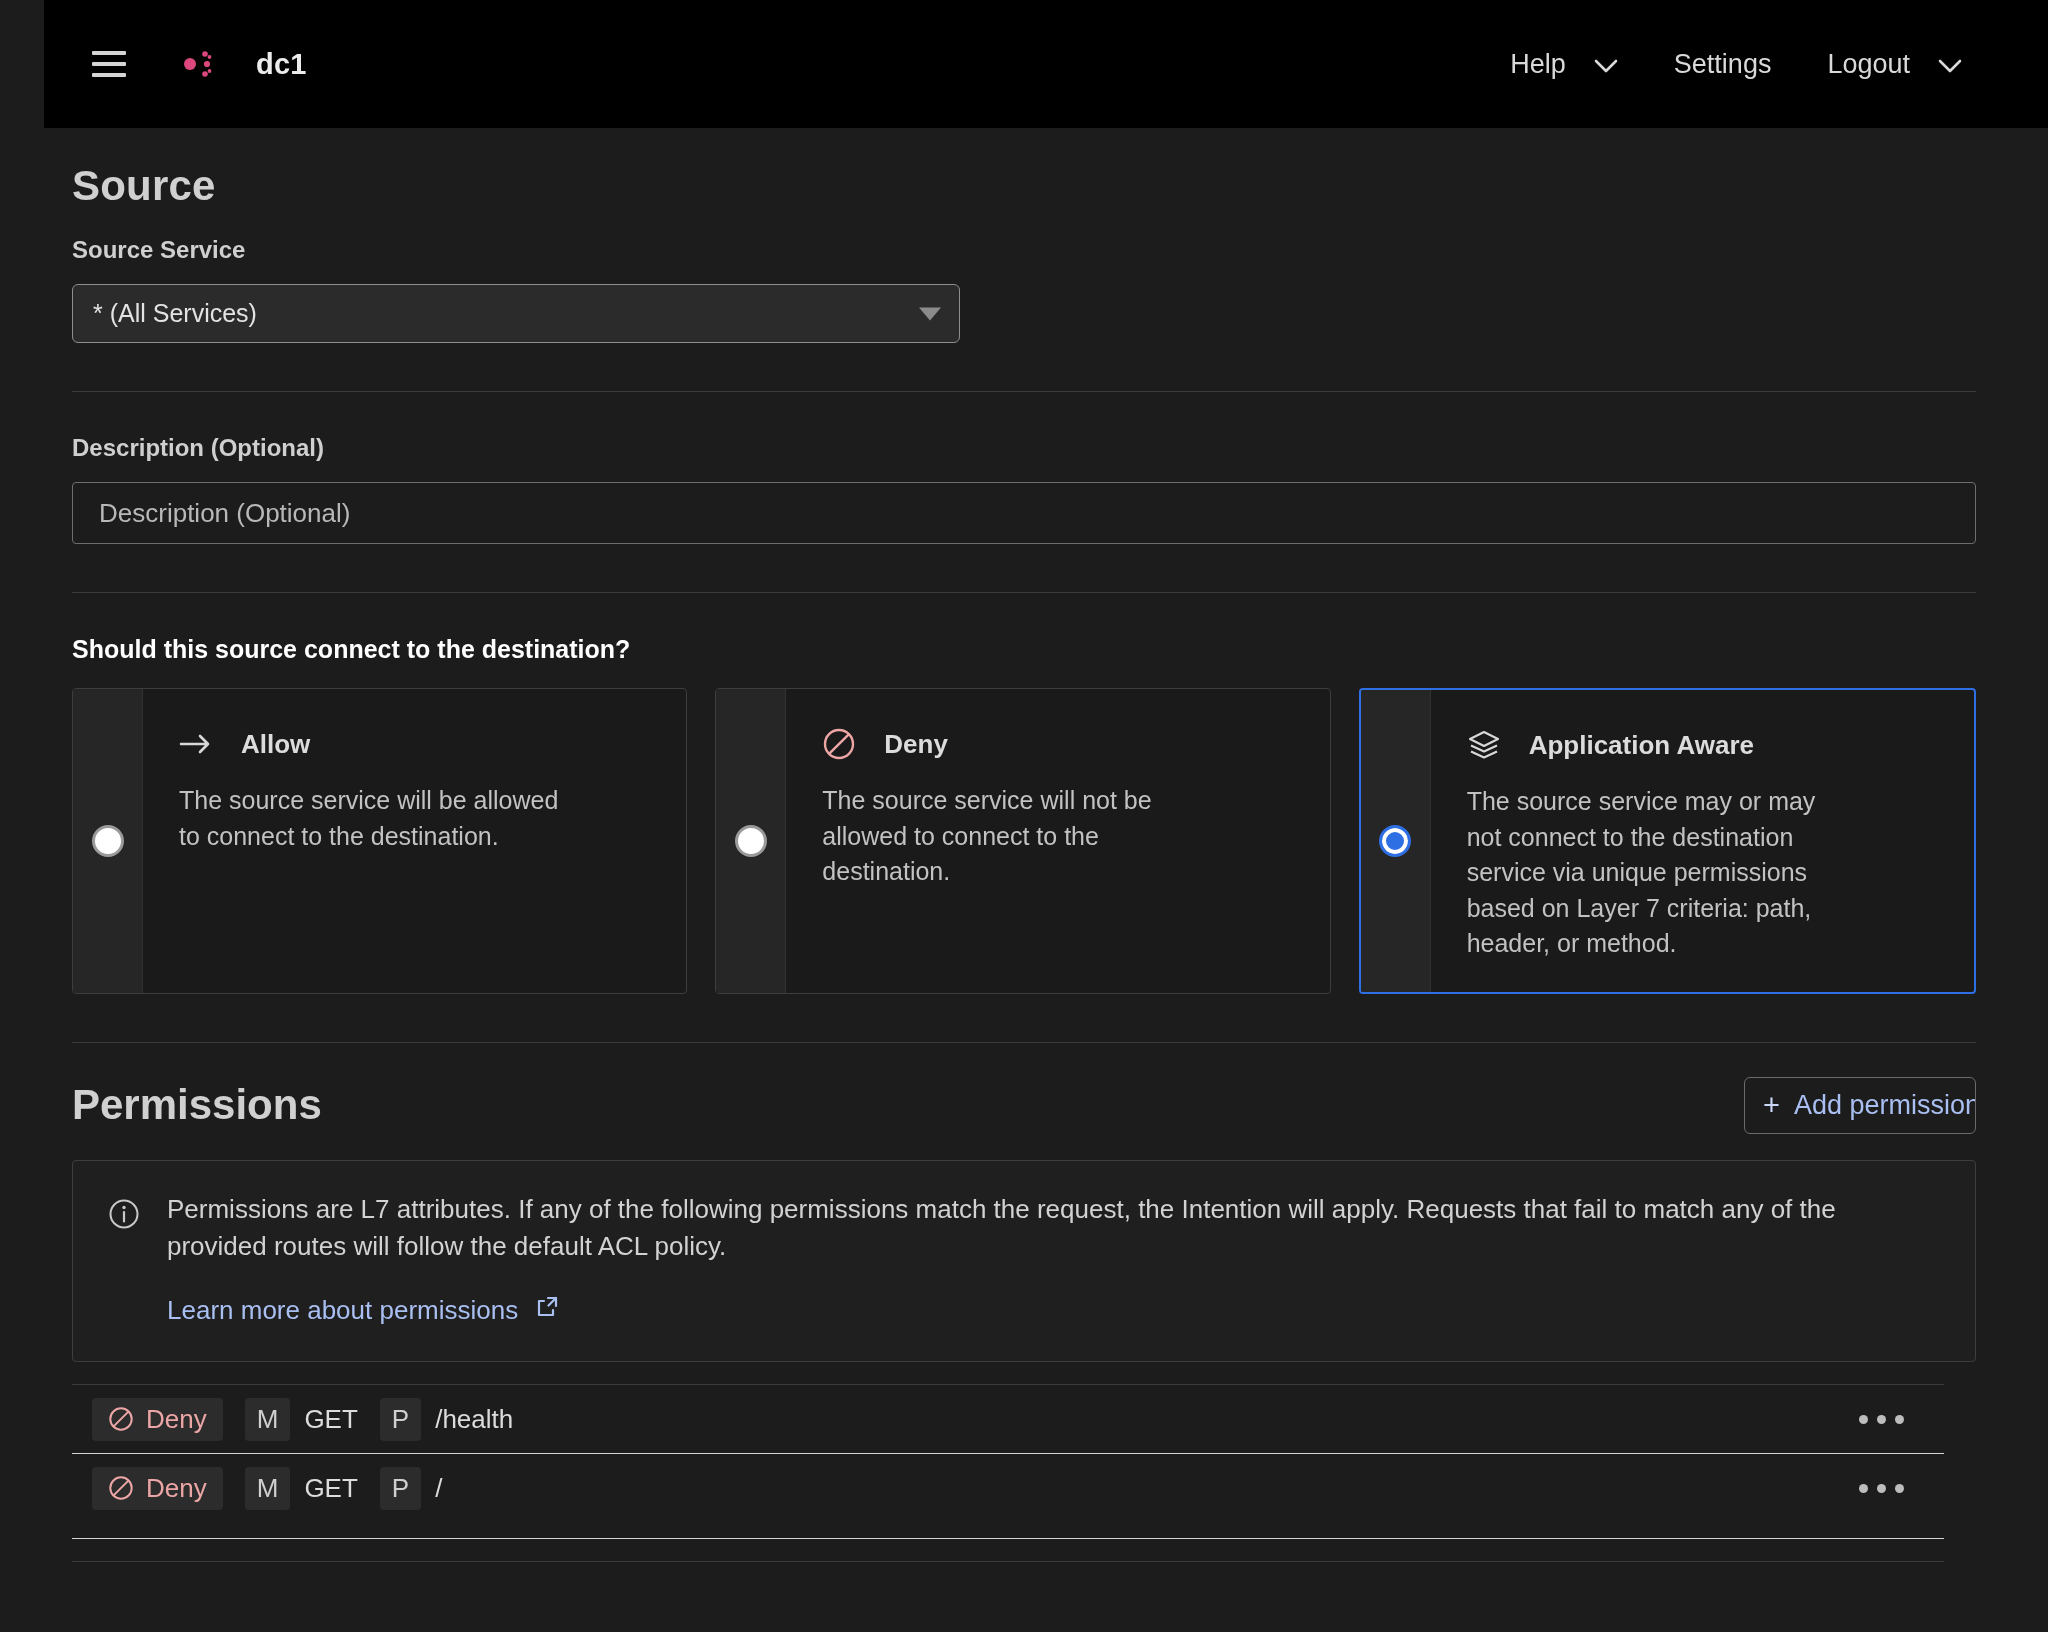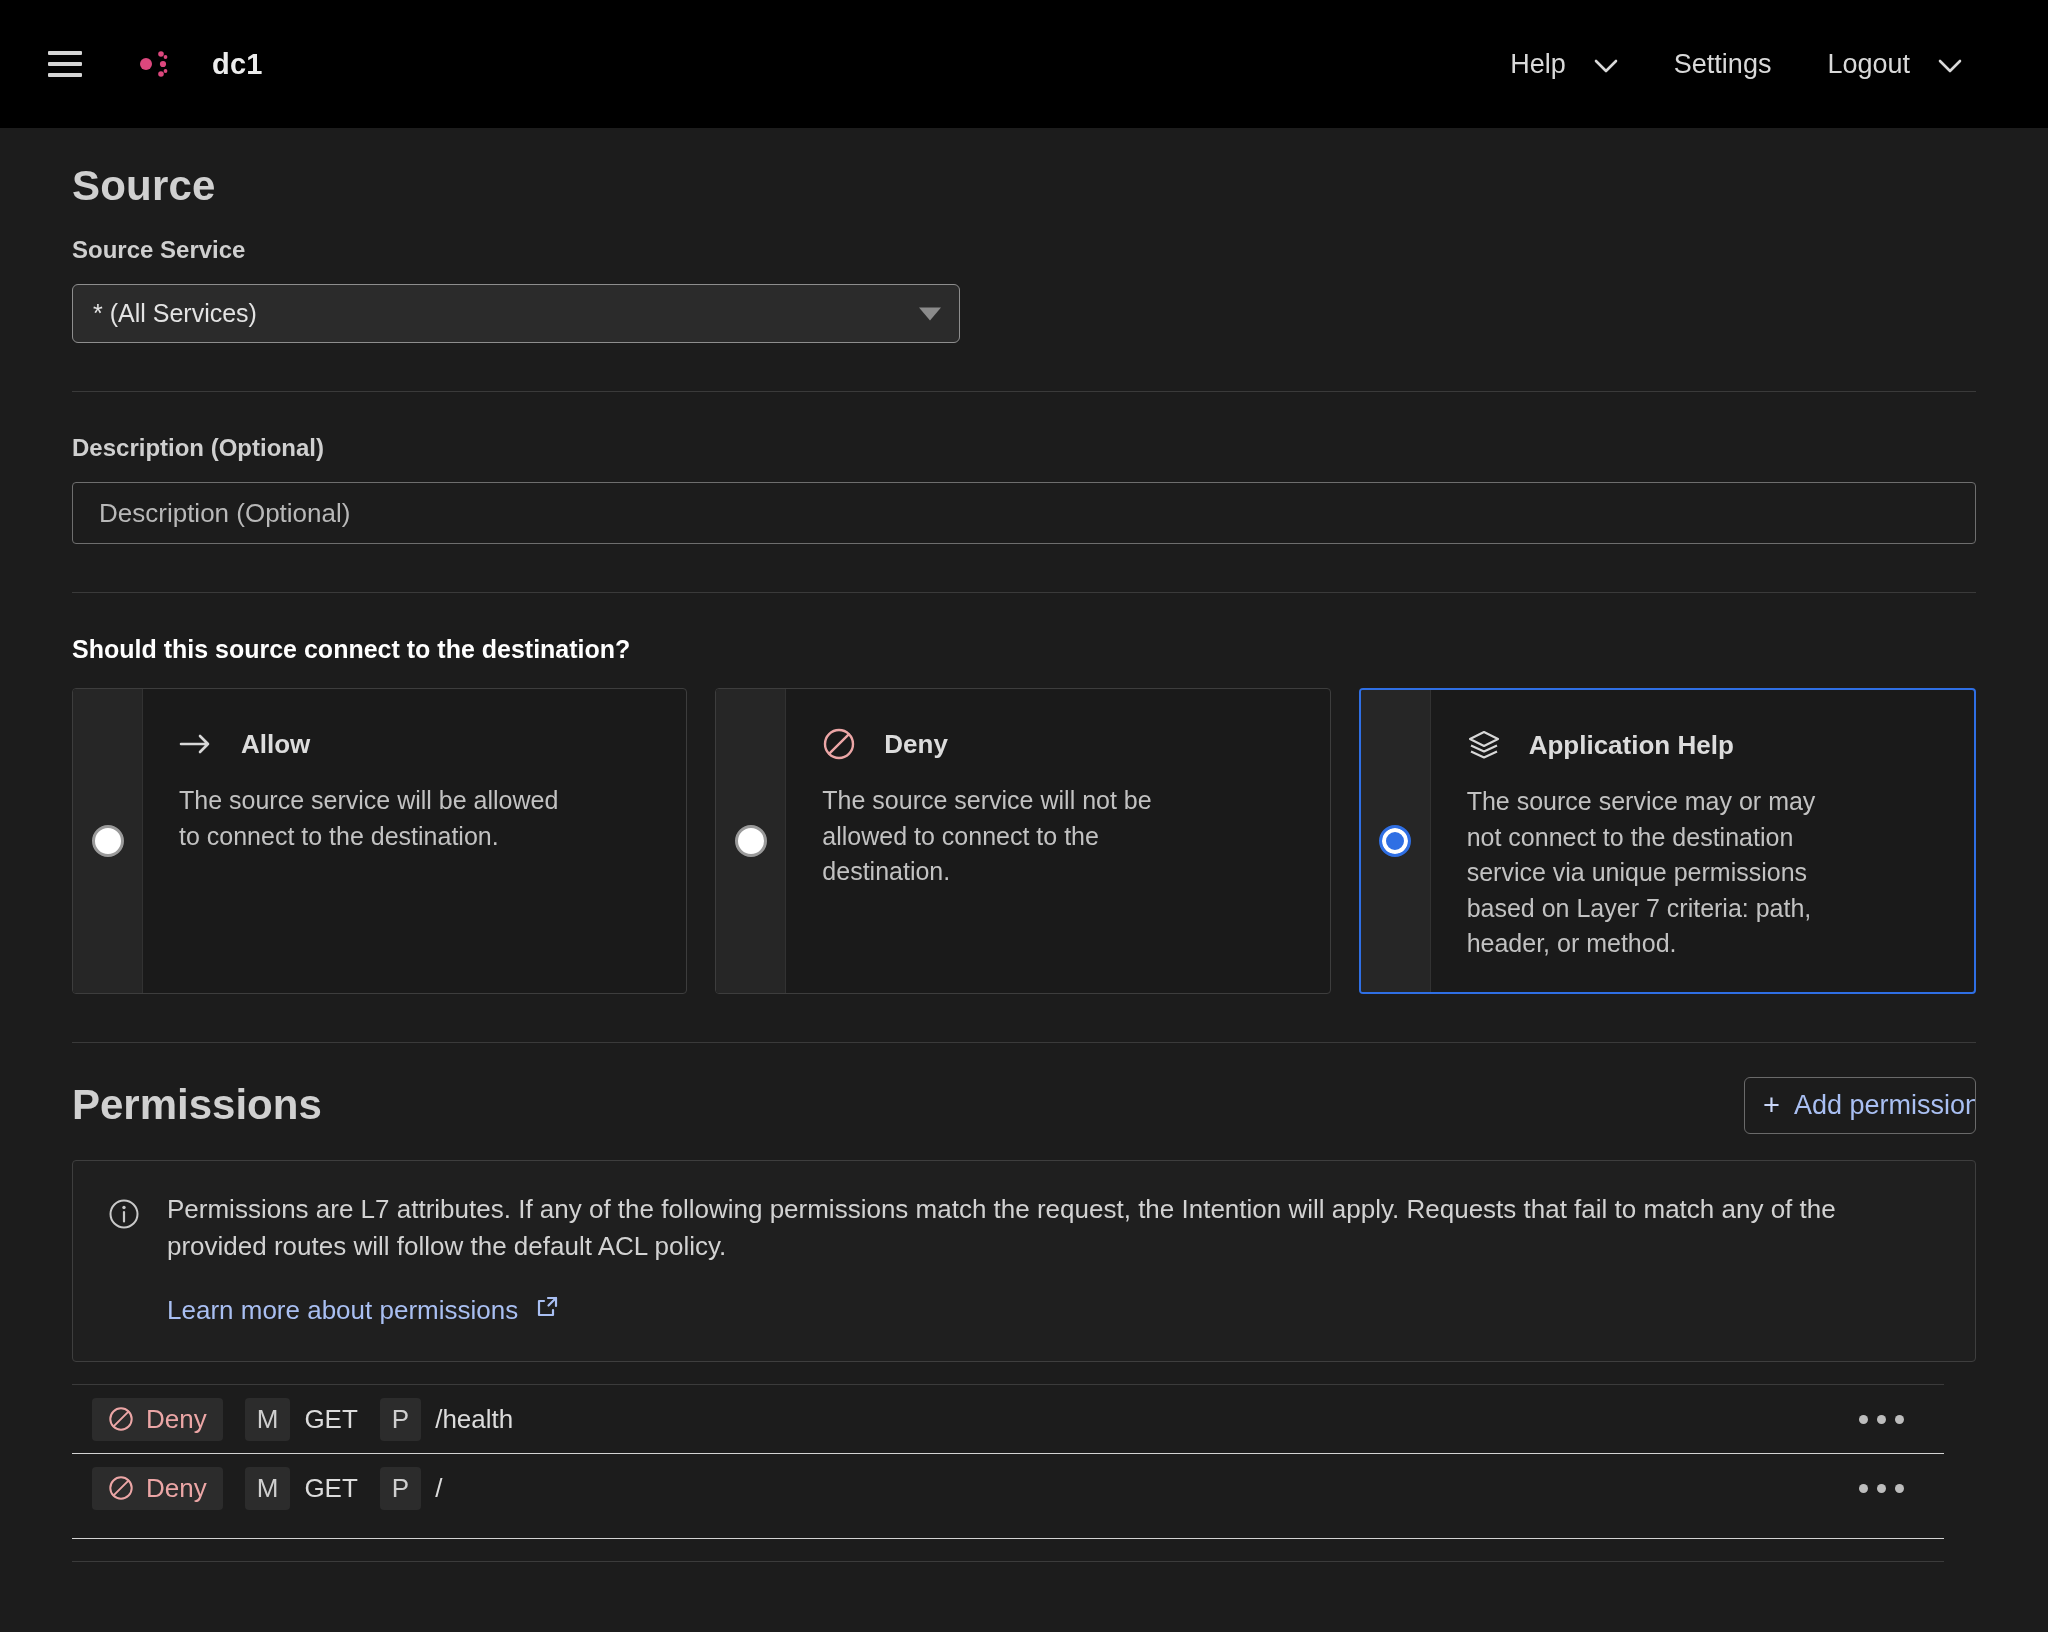--- a/index.html
+++ b/index.html
@@ -12,20 +12,21 @@
   }
 
   
   .topnav {
     height: 128px;
     background: #000000;
     display: flex;
     align-items: center;
     padding: 0 48px 0 48px;
     position: relative;
+    margin-left: 44px;
   }
   .hamburger {
     width: 34px; height: 26px;
     display: flex; flex-direction: column; justify-content: space-between;
     margin-right: 34px; cursor: pointer;
   }
   .hamburger span { display:block; height: 4px; background: #d5d5d5; border-radius: 1px; }
   .logo-wrap { width: 62px; height: 62px; margin-right: 34px; display:flex; align-items:center; }
   .dc-label {
     font-size: 29px; font-weight: 700; color: #ececec; letter-spacing: .2px;
@@ -331,21 +332,21 @@
         </div>
         <div class="card-body">
           <div class="card-head">
             <span class="icon-slot">
               <svg width="34" height="34" viewBox="0 0 34 34">
                 <path d="M17 4 L31 11 L17 18 L3 11 Z" stroke="#d8d8d8" stroke-width="2.2" fill="none" stroke-linejoin="round"></path>
                 <path d="M4 17.5 L17 23.5 L30 17.5" stroke="#d8d8d8" stroke-width="2.2" fill="none" stroke-linejoin="round"></path>
                 <path d="M4 23.5 L17 29.5 L30 23.5" stroke="#d8d8d8" stroke-width="2.2" fill="none" stroke-linejoin="round"></path>
               </svg>
             </span>
-            <span class="card-title">Application Help</span>
+            <span class="card-title">Application Aware</span>
           </div>
           <div class="card-desc">The source service may or may not connect to the destination service via unique permissions based on Layer 7 criteria: path, header, or method.</div>
         </div>
       </div>
 
     </div>
   </div>
 
   <div class="hr"></div>
 

